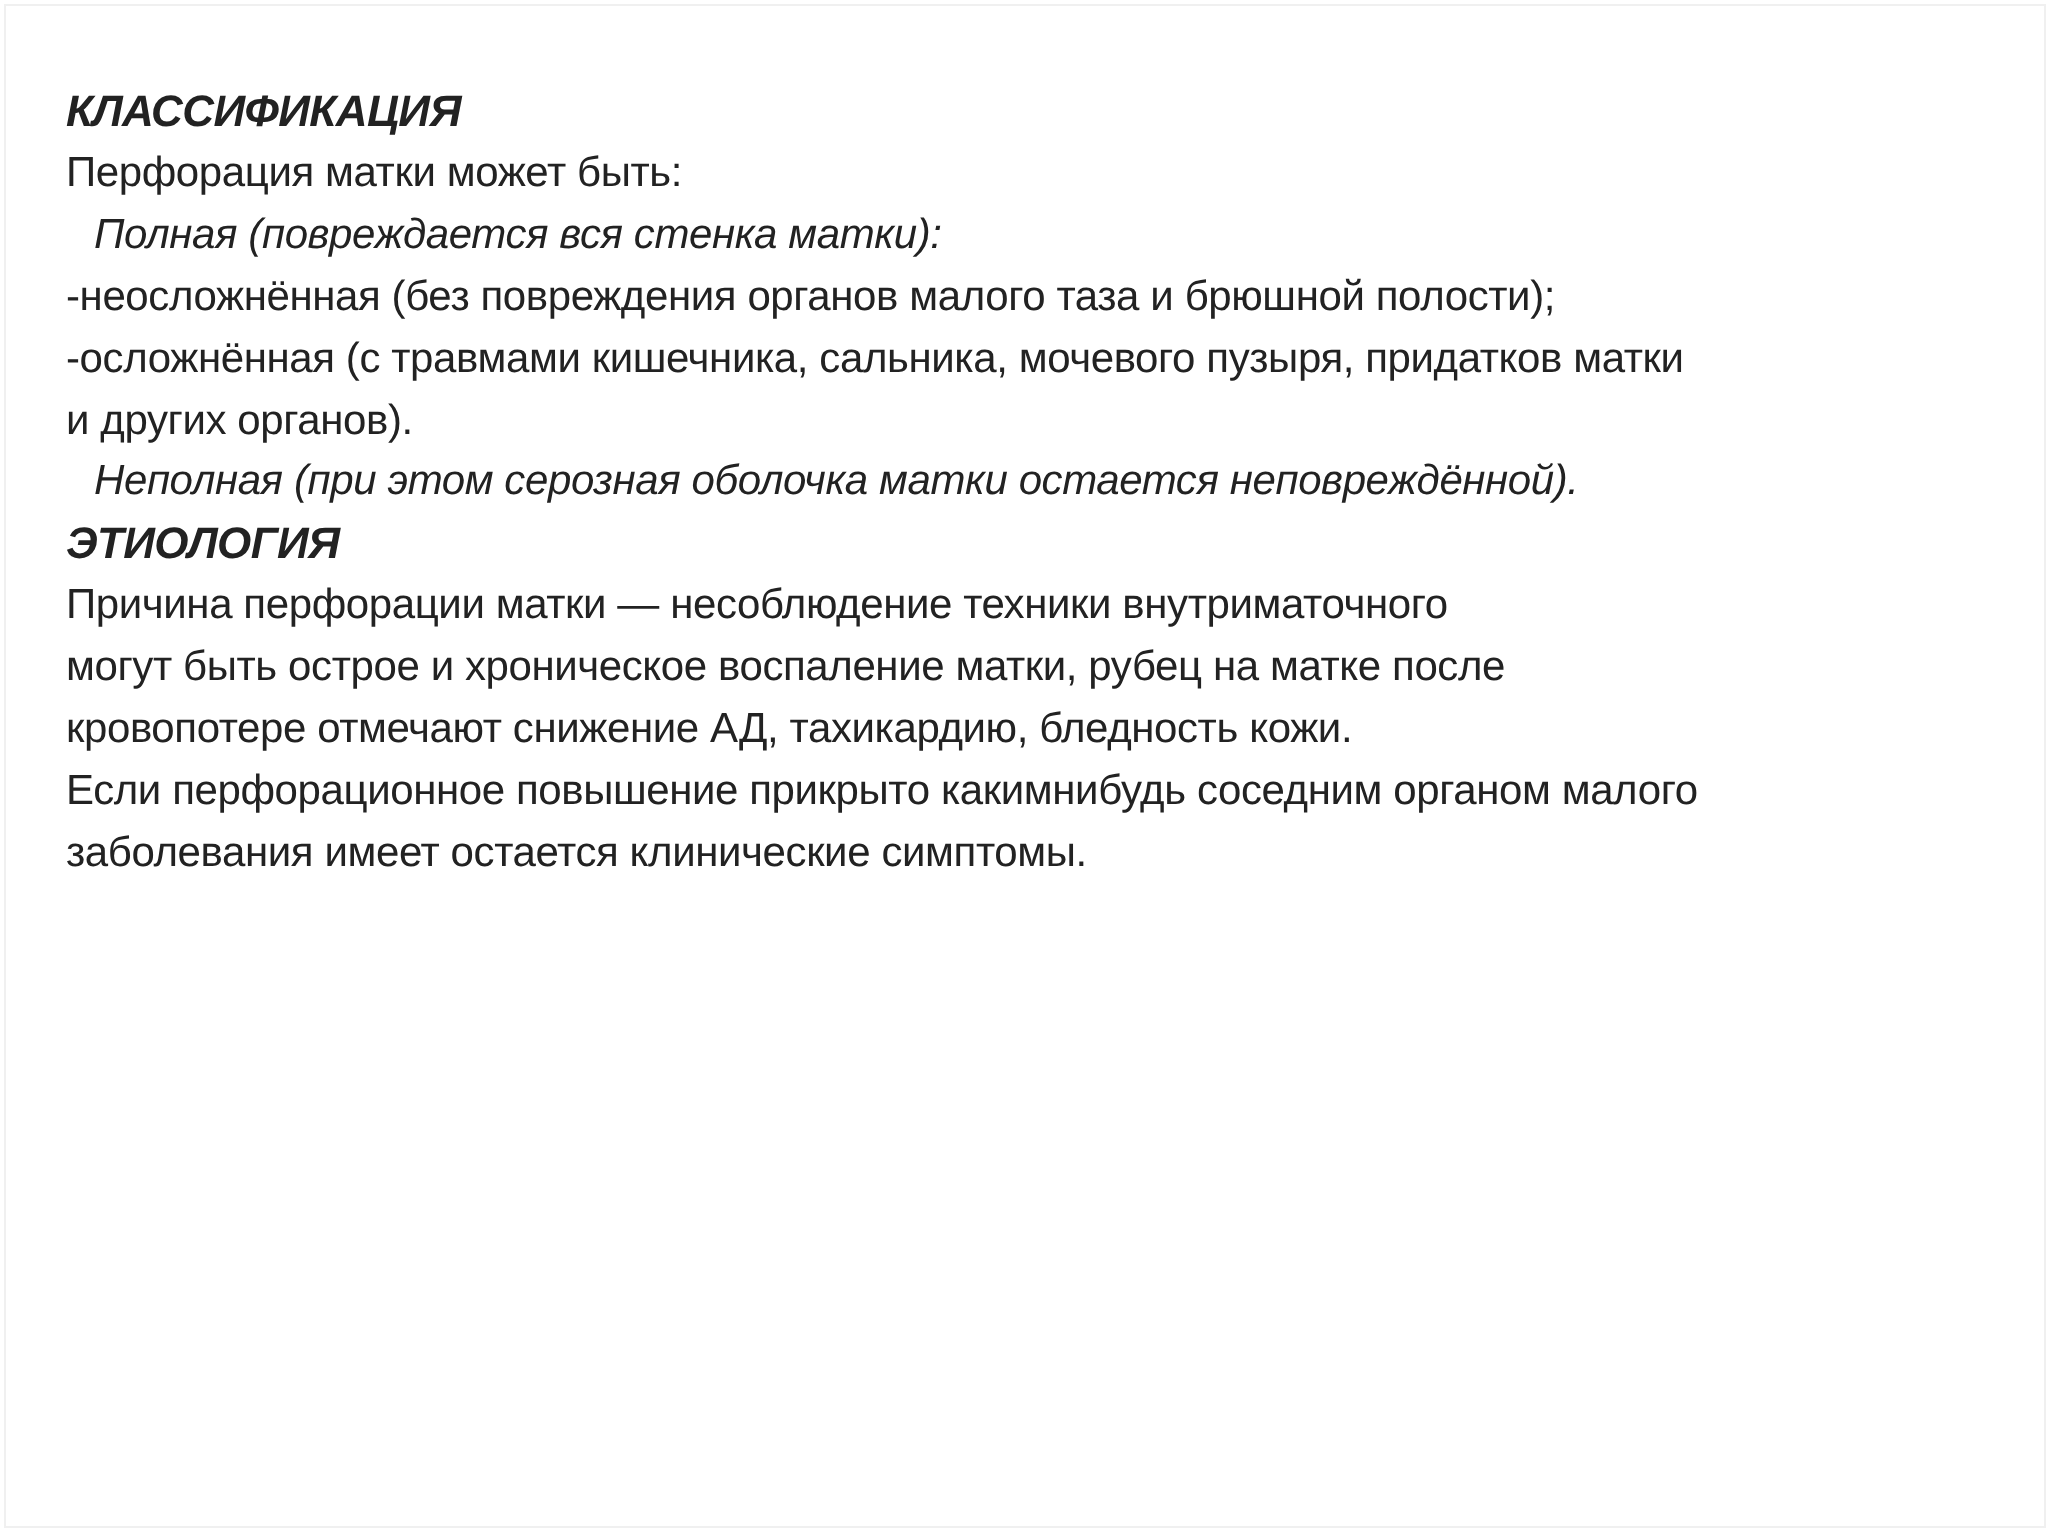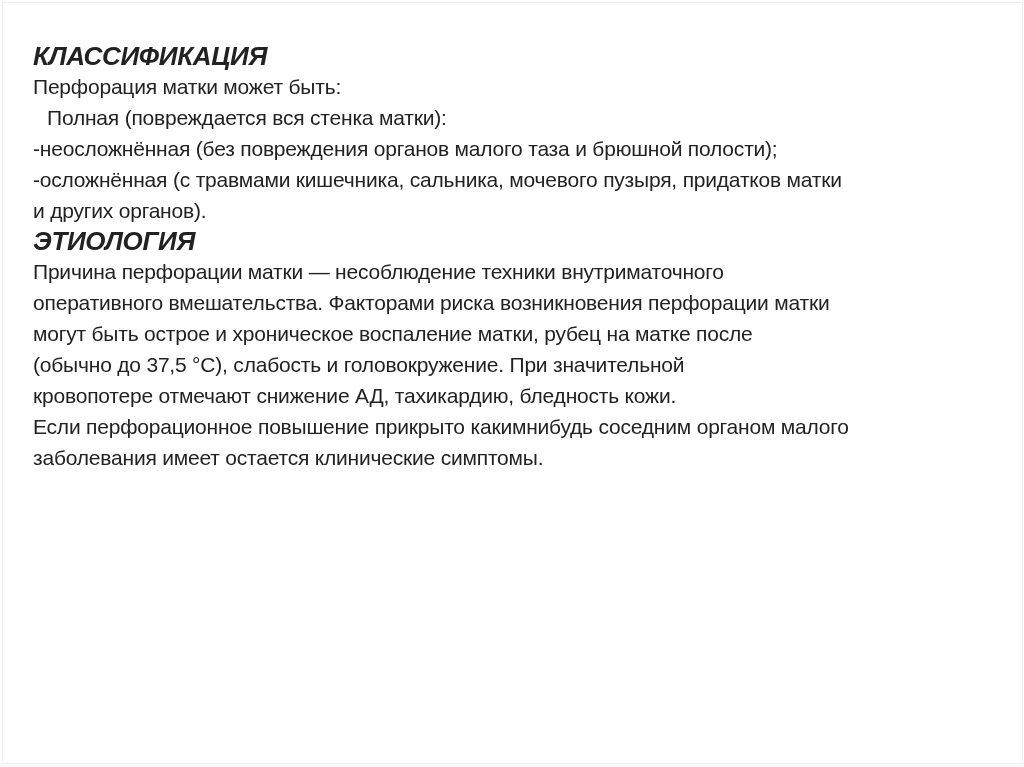--- a/index.html
+++ b/index.html
@@ -38,41 +38,41 @@
     line-height: 30.9px;
     letter-spacing: -0.2px;
   }
   .line {
     white-space: nowrap;
     min-height: 30.9px;
   }
   .line.heading {
     font-weight: bold;
     font-style: italic;
-    font-size: 26px;
+    font-size: 22px;
     letter-spacing: -0.3px;
   }
   .line.indent {
     padding-left: 14px;
+    font-style: italic;
   }
 </style>
 </head>
 <body>
 
 <div class="page">
   <div class="frame"></div>
   <div class="text-block" id="text-block">
       <div class="line heading">КЛАССИФИКАЦИЯ</div>
       <div class="line">Перфорация матки может быть:</div>
       <div class="line indent">Полная (повреждается вся стенка матки):</div>
       <div class="line">-неосложнённая (без повреждения органов малого таза и брюшной полости);</div>
       <div class="line">-осложнённая (с травмами кишечника, сальника, мочевого пузыря, придатков матки</div>
       <div class="line">и других органов).</div>
+      <div class="line indent">Неполная (при этом серозная оболочка матки остается неповреждённой).</div>
       <div class="line heading">ЭТИОЛОГИЯ</div>
       <div class="line">Причина перфорации матки — несоблюдение техники внутриматочного</div>
-      <div class="line">оперативного вмешательства. Факторами риска возникновения перфорации матки</div>
       <div class="line">могут быть острое и хроническое воспаление матки, рубец на матке после</div>
-      <div class="line">(обычно до 37,5 °С), слабость и головокружение. При значительной</div>
       <div class="line">кровопотере отмечают снижение АД, тахикардию, бледность кожи.</div>
       <div class="line">Если перфорационное повышение прикрыто какимнибудь соседним органом малого</div>
       <div class="line">заболевания имеет остается клинические симптомы.</div>
     </div>
 </div>
 
 </body></html>

